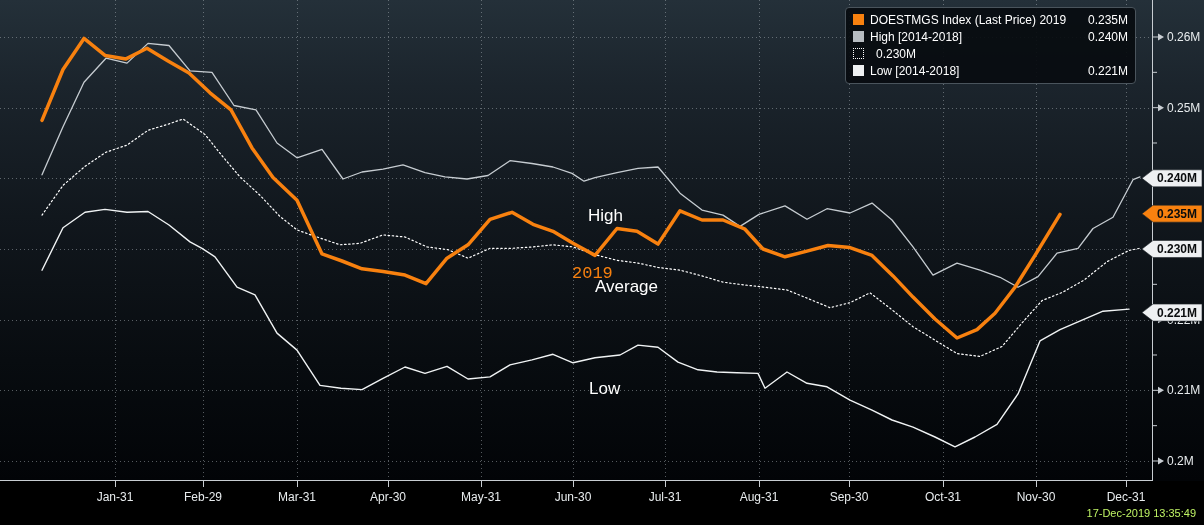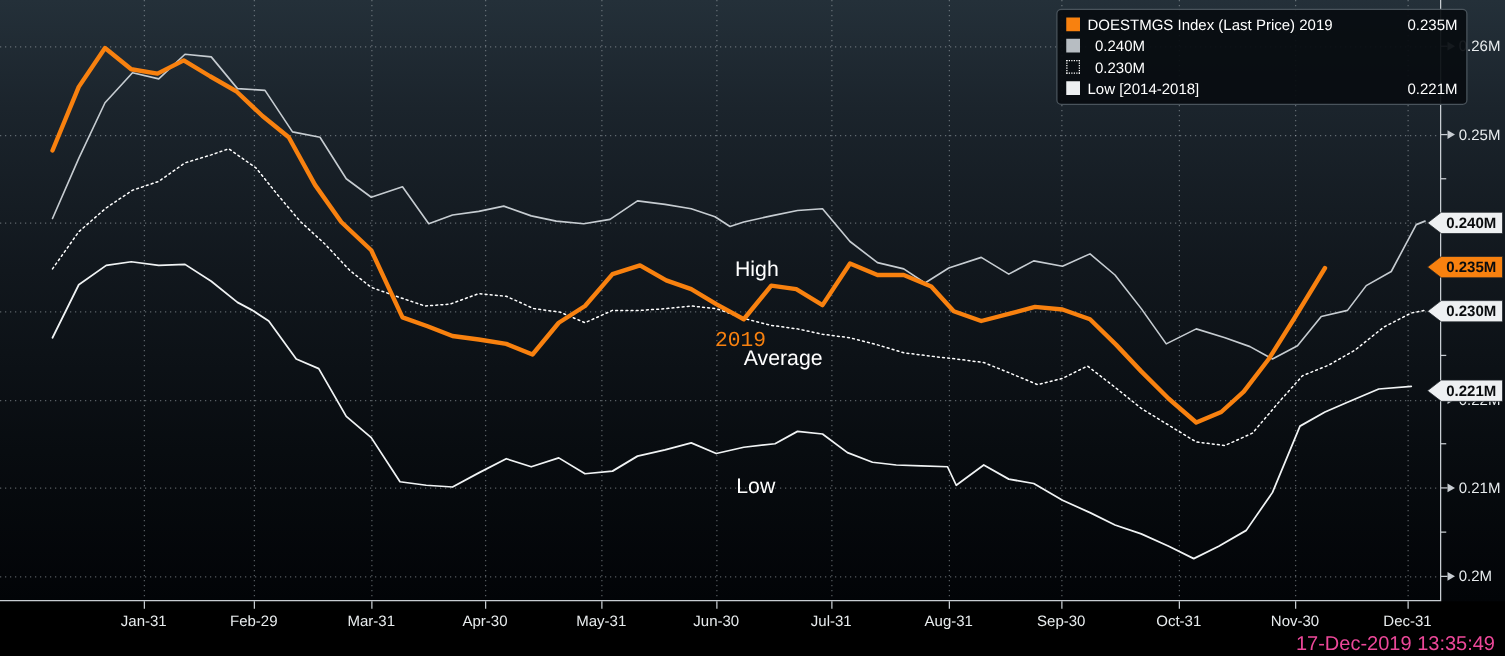--- a/index.html
+++ b/index.html
@@ -7,34 +7,34 @@
           font-family:"Liberation Sans",sans-serif;}
   #plot-bg{position:absolute;left:0;top:0;width:1204px;height:481px;
            background:linear-gradient(180deg,#243039 0%,#1b242c 18%,#11171d 45%,#080c10 75%,#020407 100%);}
   svg{position:absolute;left:0;top:0;}
   svg text{font-family:"Liberation Sans",sans-serif;}
   .grid{stroke:#a8b0b6;stroke-opacity:.5;stroke-width:1;stroke-dasharray:1 3;fill:none;}
   .frame{stroke:#c8cdd2;stroke-width:1;fill:none;}
   .tick{stroke:#c8cdd2;stroke-width:1;}
   .axis-label{fill:#e8ecee;font-size:12px;}
   .badge-text{font-size:12px;font-weight:bold;fill:#0a0c0e;}
-  #legend{position:absolute;left:845px;top:7px;width:329px;background:rgba(8,12,16,.93);
+  #legend{position:absolute;left:845px;top:7px;width:291px;background:rgba(8,12,16,.93);
           border:1px solid #4a545c;border-radius:4px;padding:3px 7px 4px 7px;box-sizing:border-box;color:#fff;}
   .legend-row{display:flex;align-items:center;height:17px;font-size:12px;white-space:nowrap;}
   .sw{width:11px;height:11px;margin-right:6px;flex:0 0 auto;}
   .sw-orange{background:#f8810f;}
   .sw-gray{background:#b7bdc2;}
   .sw-dotted{background:transparent;border:1px dotted #fff;width:9px;height:9px;}
   .sw-white{background:#eef0f2;}
   .legend-label{flex:1 1 auto;overflow:hidden;}
   .legend-value{flex:0 0 auto;text-align:right;margin-left:6px;}
   .plot-label{position:absolute;font-size:17px;color:#fff;}
   #label-2019{color:#f8810f;font-family:Liberation Mono, monospace;}
   #copyright{position:absolute;left:4px;top:507px;font-size:12px;color:#e8ecee;}
-  #timestamp{position:absolute;right:8px;top:507px;font-size:16px;color:#ec4899;}
+  #timestamp{position:absolute;right:8px;top:507px;font-size:11px;color:#bef264;}
 </style>
 </head>
 <body>
 
 <div id="screen">
   <div id="plot-bg"></div>
 
   <svg id="chart-svg" width="1204" height="525" viewBox="0 0 1204 525">
     <g id="g-grid">
         <line x1="115.5" y1="0" x2="115.5" y2="480" class="grid"></line>
@@ -135,20 +135,21 @@
   </svg>
 
   <div id="legend">
     <div class="legend-row">
       <span class="sw sw-orange"></span>
       <span class="legend-label">DOESTMGS Index (Last Price) 2019</span>
       <span class="legend-value">0.235M</span>
     </div>
     <div class="legend-row">
       <span class="sw sw-gray"></span>
+      <span class="legend-label">High [2014-2018]</span>
       <span class="legend-value">0.240M</span>
     </div>
     <div class="legend-row">
       <span class="sw sw-dotted"></span>
       <span class="legend-value">0.230M</span>
     </div>
     <div class="legend-row">
       <span class="sw sw-white"></span>
       <span class="legend-label">Low [2014-2018]</span>
       <span class="legend-value">0.221M</span>

